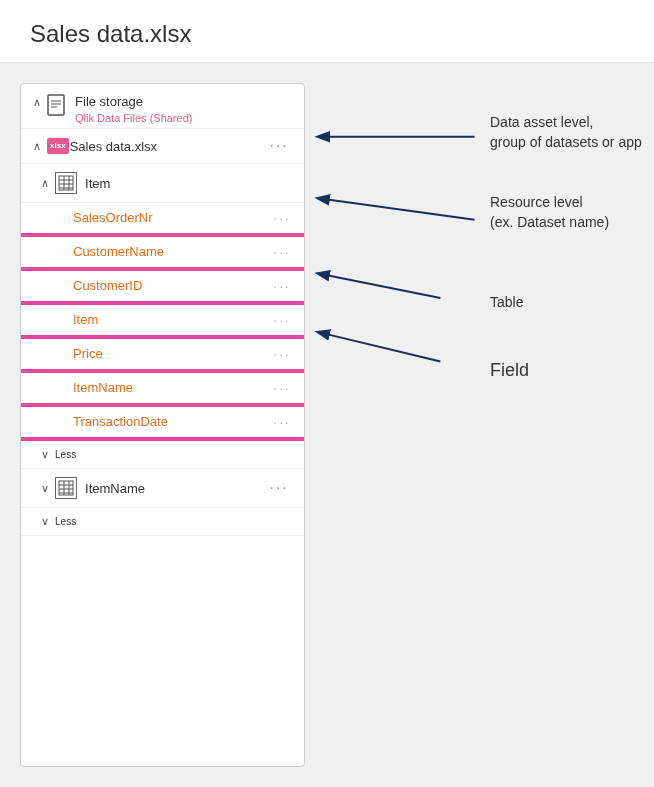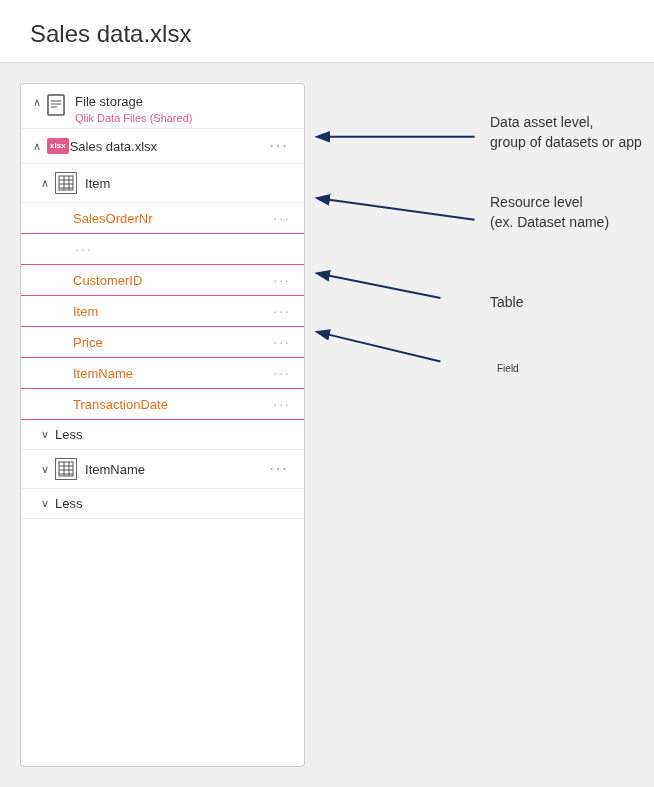--- a/index.html
+++ b/index.html
@@ -163,23 +163,23 @@
 
     .table-name {
       font-size: 13px;
       color: #333;
       flex: 1;
     }
 
     
     .level-field {
       display: flex;
-      align-items: flex-end;
+      align-items: flex-start;
       padding: 7px 12px 7px 52px;
-      border-bottom: 1px solid #ec4899;
+      border-bottom: 4px solid #ec4899;
     }
 
     .field-name {
       font-size: 13px;
       color: #e07020;
       flex: 1;
     }
 
     .field-dots {
       color: #bbb;
@@ -198,21 +198,21 @@
       cursor: pointer;
     }
 
     .level-less .chevron-down {
       font-size: 11px;
       color: #555;
       margin-right: 6px;
     }
 
     .less-text {
-      font-size: 13px;
+      font-size: 10px;
       color: #333;
     }
 
     
     .level-table-2 {
       display: flex;
       align-items: center;
       padding: 8px 12px 8px 20px;
       border-bottom: 1px solid #eee;
     }
@@ -301,20 +301,21 @@
         </svg>
       </div>
       <span class="table-name">Item</span>
     </div>
 
     <div class="level-field">
       <span class="field-name">SalesOrderNr</span>
       <span class="field-dots">···</span>
     </div>
     <div class="level-field">
+      <span class="field-name">CustomerName</span>
       <span class="field-dots">···</span>
     </div>
     <div class="level-field">
       <span class="field-name">CustomerID</span>
       <span class="field-dots">···</span>
     </div>
     <div class="level-field">
       <span class="field-name">Item</span>
       <span class="field-dots">···</span>
     </div>
@@ -384,17 +385,17 @@
     <div style="position:absolute; top: 30px; left: 185px;">
       <span class="annotation-text" style="font-size:14px; color:#333; line-height:1.4; white-space:pre-line;">Data asset level,
 group of datasets or app</span>
     </div>
 
     <div style="position:absolute; top: 210px; left: 185px;">
       <span class="annotation-text" style="font-size:14px; color:#333;">Table</span>
     </div>
 
     <div style="position:absolute; top: 275px; left: 185px;">
-      <span class="annotation-text" style="font-size:10px; color:#333;margin-left:7px;">Field</span>
+      <span class="annotation-text" style="font-size:18px; color:#333;">Field</span>
     </div>
   </div>
 
 </div>
 
 </body></html>

